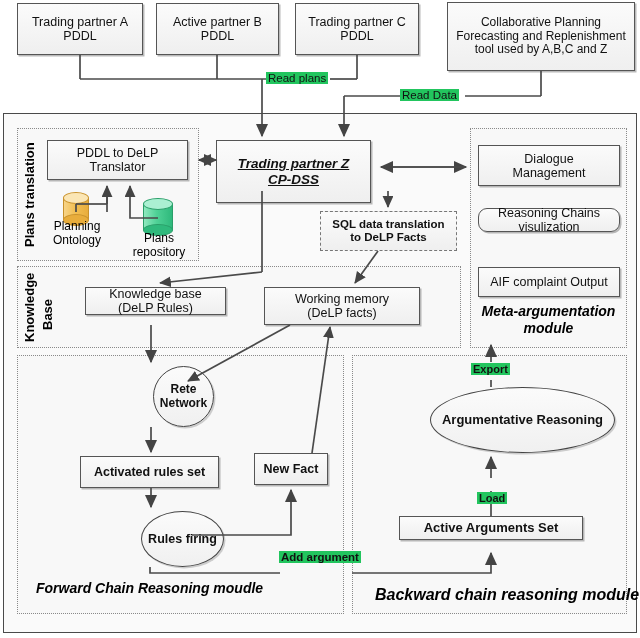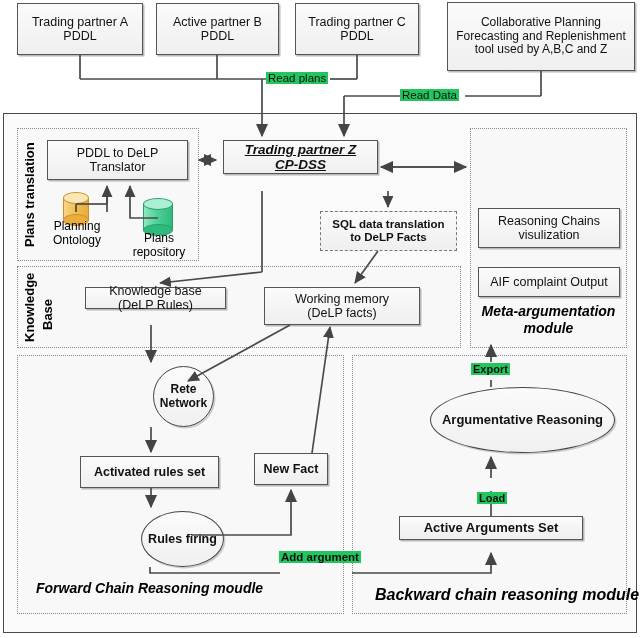--- a/index.html
+++ b/index.html
@@ -88,59 +88,65 @@
   <div class="cyl" style="left:143px;top:198px;width:30px;height:38px;">
     <div class="body" style="background:linear-gradient(90deg,#8fe9bf 0%,#4fd196 45%,#2fb97c 100%);border-left:1px solid #2a9e69;border-right:1px solid #2a9e69;"></div>
     <div class="bot" style="background:#2fb97c;border:1px solid #2a9e69;box-sizing:border-box;"></div>
     <div class="top" style="background:#abf0d2;border:1px solid #2a9e69;box-sizing:border-box;"></div>
   </div>
   <div class="lbl" style="left:124px;top:232px;width:70px;font-size:12px;text-align:center;line-height:1.15;">
     <span>Plans</span>
     <span>repository</span>
   </div>
 
-  <div class="box" style="left:223px;top:140px;width:155px;height:34px;font-size:13.5px;font-style:italic;font-weight:bold;">
+  <div class="box" style="left:216px;top:140px;width:155px;height:63px;font-size:13.5px;font-style:italic;font-weight:bold;">
     <span>
       <span style="text-decoration:underline;">Trading partner Z</span>
       <span style="text-decoration:underline;">CP-DSS</span>
     </span>
   </div>
 
   <div class="box" style="left:320px;top:211px;width:137px;height:40px;font-size:11.5px;font-weight:bold;
               border:1.4px dashed #777;box-shadow:none;">
     <span>
       <span>SQL data translation</span>
       <span>to DeLP Facts</span>
     </span>
   </div>
 
   <div class="panel" style="left:17px;top:266px;width:444px;height:82px;"></div>
   <div class="lbl" style="left:20px;top:268px;width:44px;height:78px;font-size:13px;font-weight:bold;">
     <span class="vert" style="position:absolute;left:2px;top:0;height:78px;text-align:center;">Knowledge</span>
     <span class="vert" style="position:absolute;left:20px;top:14px;height:64px;text-align:center;">Base</span>
   </div>
 
-  <div class="box" style="left:85px;top:287px;width:141px;height:22px;font-size:12.5px;">
+  <div class="box" style="left:85px;top:287px;width:141px;height:28px;font-size:12.5px;">
     <span>
       <span>Knowledge base</span>
       <span>(DeLP Rules)</span>
     </span>
   </div>
 
   <div class="box" style="left:264px;top:287px;width:156px;height:38px;font-size:12.5px;">
     <span>
       <span>Working memory</span>
       <span>(DeLP facts)</span>
     </span>
   </div>
 
   <div class="panel" style="left:470px;top:128px;width:157px;height:220px;"></div>
 
-
-  <div class="box" style="left:478px;top:208px;width:142px;height:40px;font-size:12.5px;">
+  <div class="box" style="left:478px;top:145px;width:142px;height:41px;font-size:12.5px;">
+    <span>
+      <span>Dialogue</span>
+      <span>Management</span>
+    </span>
+  </div>
+
+  <div class="box" style="left:478px;top:208px;width:142px;height:24px;font-size:12.5px;border-radius:9px;">
     <span>
       <span>Reasoning Chains</span>
       <span>visulization</span>
     </span>
   </div>
 
   <div class="box" style="left:478px;top:267px;width:142px;height:30px;font-size:12.5px;">
     <span>AIF complaint Output</span>
   </div>
 

